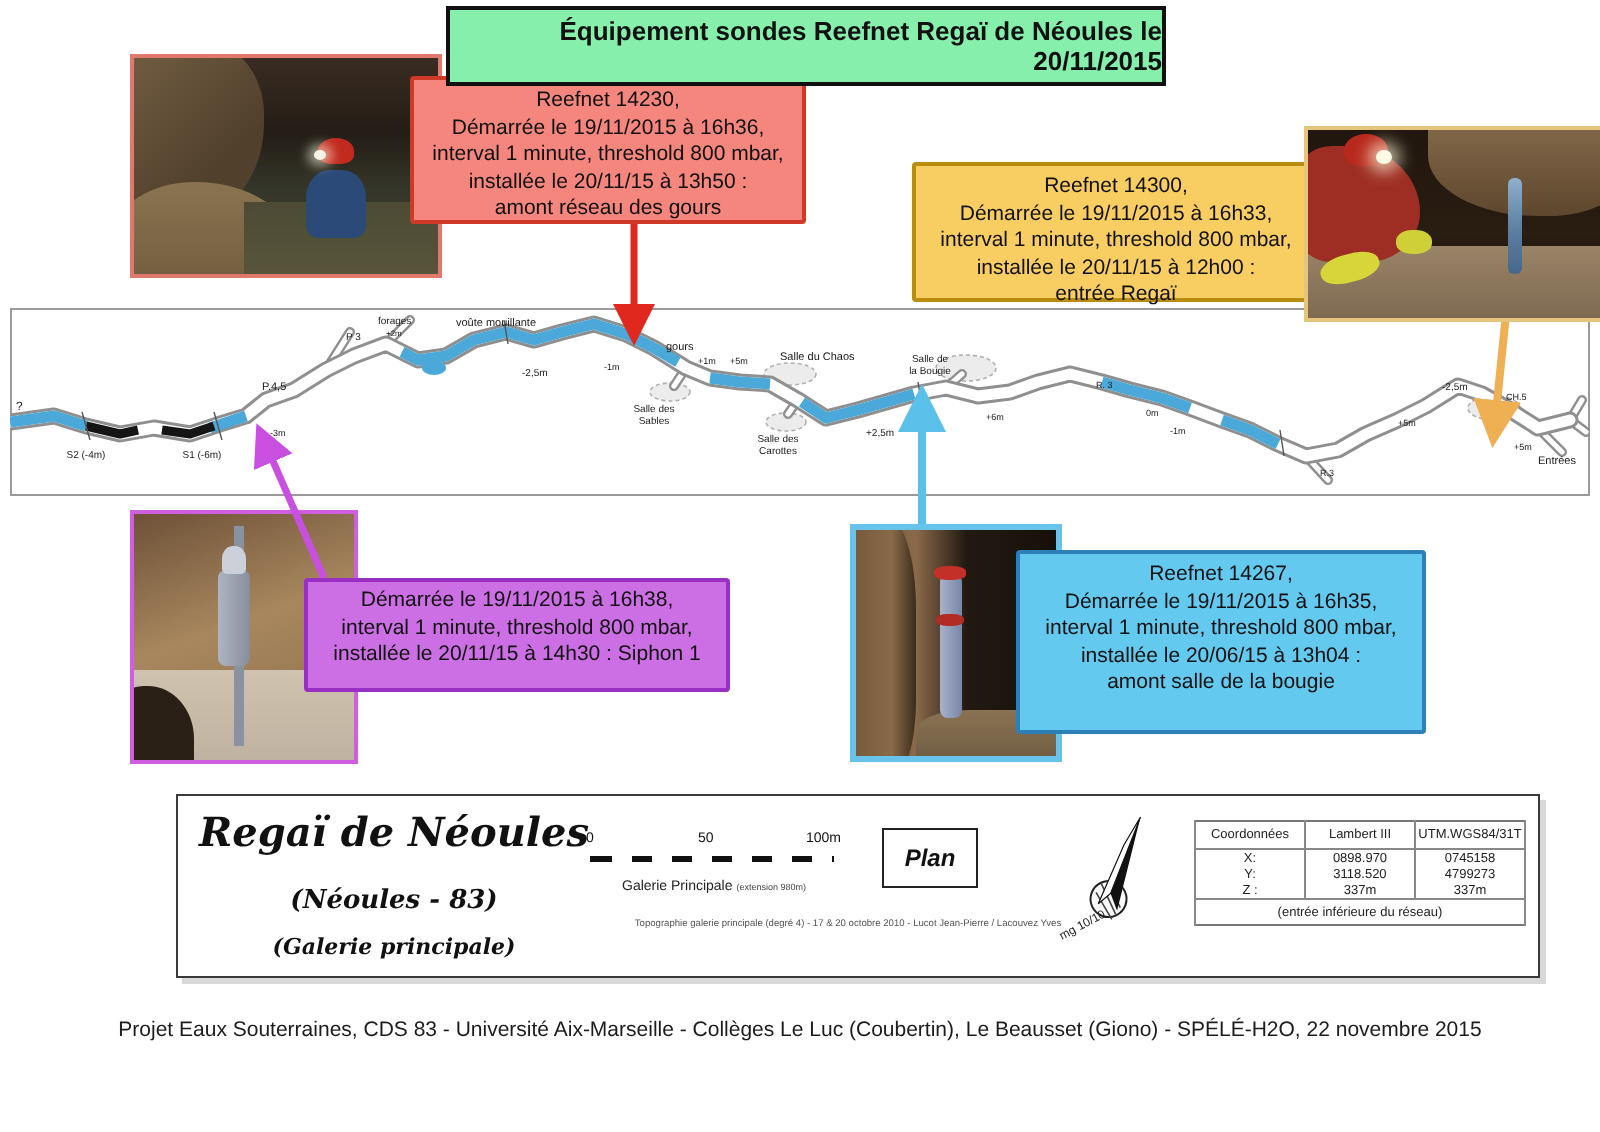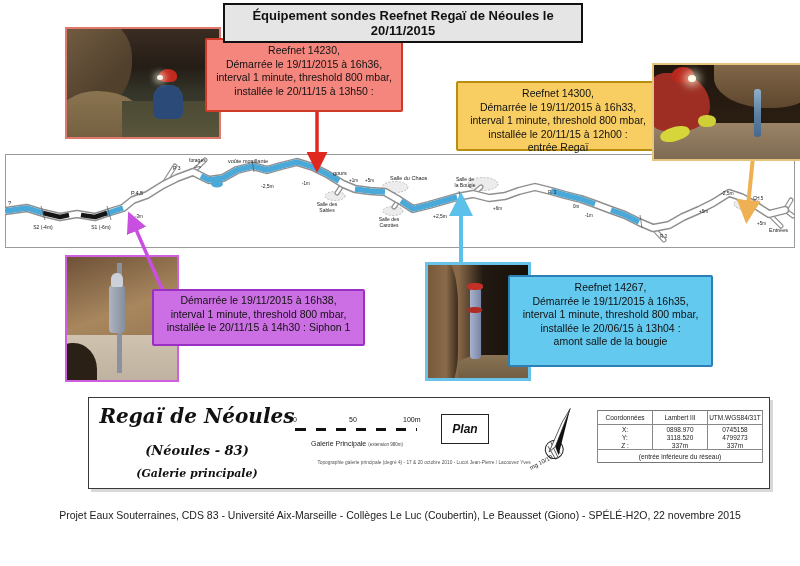--- a/index.html
+++ b/index.html
@@ -65,21 +65,21 @@
   .sip{stroke:#151515;stroke-width:4.6;fill:none;stroke-linecap:butt;stroke-linejoin:round;}
   .salle{fill:#ececec;stroke:#b0b0b0;stroke-width:0.8;stroke-dasharray:2 1.5;}
   .tick{stroke:#555;stroke-width:0.7;}
   #footer{left:0;top:509px;width:800px;text-align:center;font-size:10.5px;color:#1c1c1c;}
 </style>
 </head>
 <body>
 
 <div id="page">
 
-  <div id="title" class="abs" style="background:#e5e5e5;border:2px solid #111;">Équipement sondes Reefnet Regaï de Néoules le 20/11/2015</div>
+  <div id="title" class="abs" style="background:#86efac;border:2px solid #111;text-align:right;">Équipement sondes Reefnet Regaï de Néoules le 20/11/2015</div>
 
   <div id="photo-tl" class="photo abs">
     <div class="abs" style="left:-20px;top:-10px;width:85px;height:95px;background:linear-gradient(135deg,#7a6448,#51402c 70%);border-radius:0 40% 55% 30%;"></div>
     <div class="abs" style="left:-10px;top:62px;width:90px;height:60px;background:linear-gradient(180deg,#8a7450,#6e5a3c);border-radius:45% 55% 0 0;"></div>
     <div class="abs" style="left:55px;top:72px;width:110px;height:45px;background:linear-gradient(180deg,#4c4a34,#5c583e);"></div>
     <div class="abs" style="left:86px;top:56px;width:30px;height:34px;background:#2c4a78;border-radius:40% 40% 20% 20%;"></div>
     <div class="abs" style="left:92px;top:40px;width:18px;height:13px;background:#c22a1e;border-radius:50% 50% 35% 35%;"></div>
     <div class="abs" style="left:90px;top:46px;width:6px;height:5px;background:#f4f4e8;border-radius:50%;box-shadow:0 0 6px 3px rgba(255,255,230,0.6);"></div>
   </div>
 
@@ -184,20 +184,21 @@
     <line x1="162" y1="289" x2="131" y2="218" stroke="#c94fe0" stroke-width="3.5" marker-end="url(#ah-pur)"></line>
     <line x1="753" y1="157" x2="747" y2="216" stroke="#efb054" stroke-width="4" marker-end="url(#ah-org)"></line>
     <line x1="461" y1="262" x2="461" y2="200" stroke="#5bc0ea" stroke-width="4" marker-end="url(#ah-blu)"></line>
   </svg>
 
   <div id="box-14230" class="callout abs">
     <div>Reefnet 14230,</div>
     <div>Démarrée le 19/11/2015 à 16h36,</div>
     <div>interval 1 minute, threshold 800 mbar,</div>
     <div>installée le 20/11/15 à 13h50 :</div>
+    <div>amont réseau des gours</div>
   </div>
   <div id="box-14300" class="callout abs">
     <div>Reefnet 14300,</div>
     <div>Démarrée le 19/11/2015 à 16h33,</div>
     <div>interval 1 minute, threshold 800 mbar,</div>
     <div>installée le 20/11/15 à 12h00 :</div>
     <div>entrée Regaï</div>
   </div>
   <div id="box-14246" class="callout abs">
     <div>Démarrée le 19/11/2015 à 16h38,</div>

